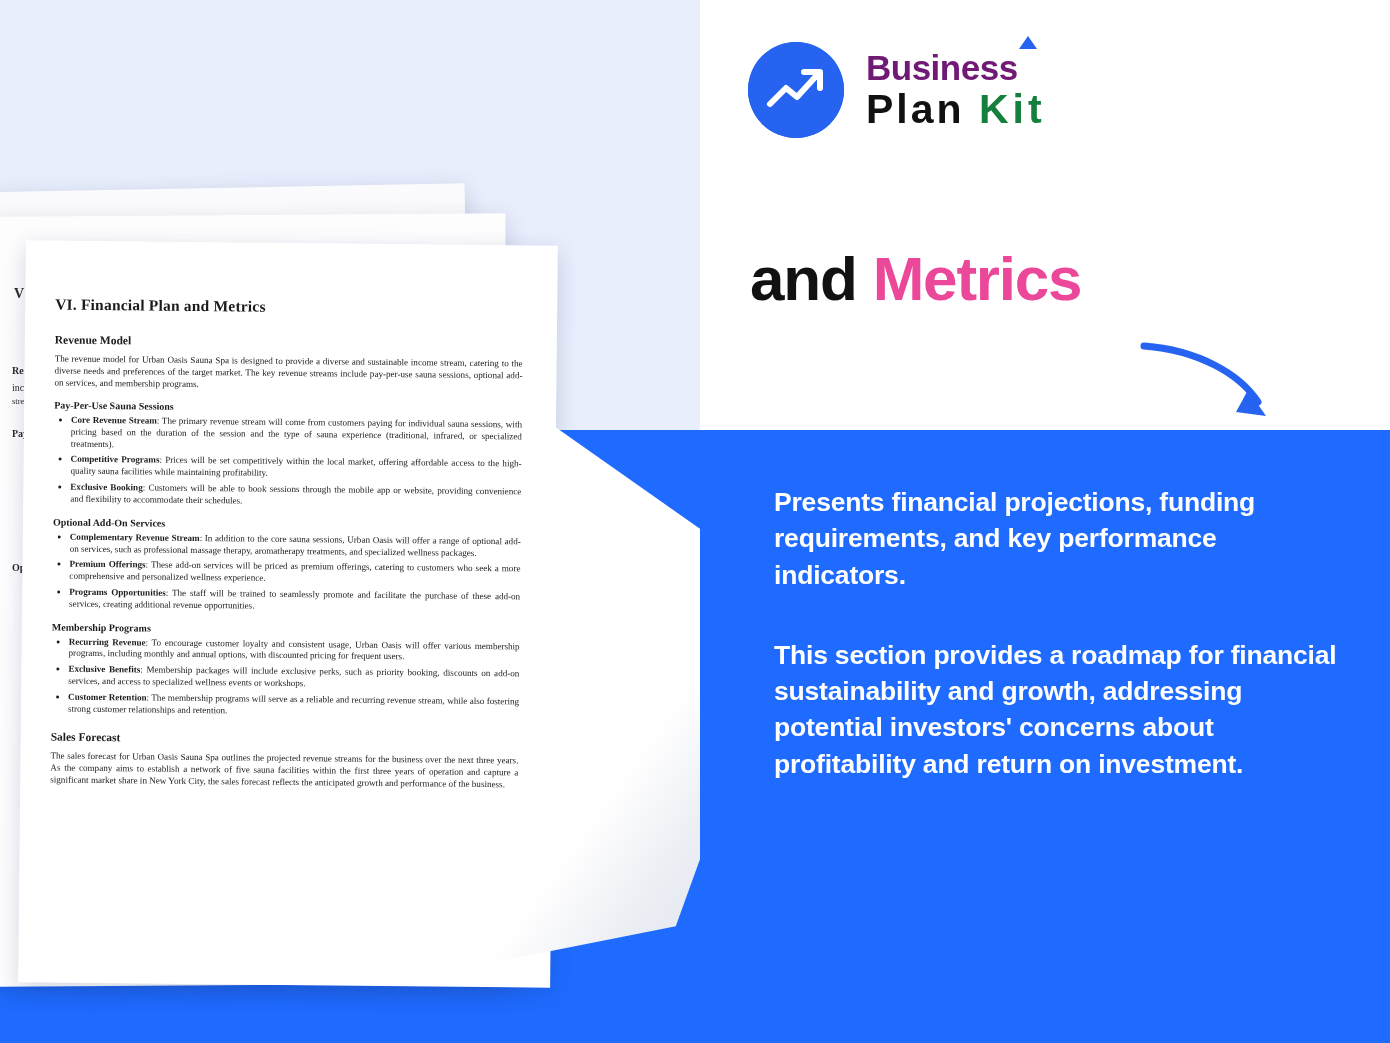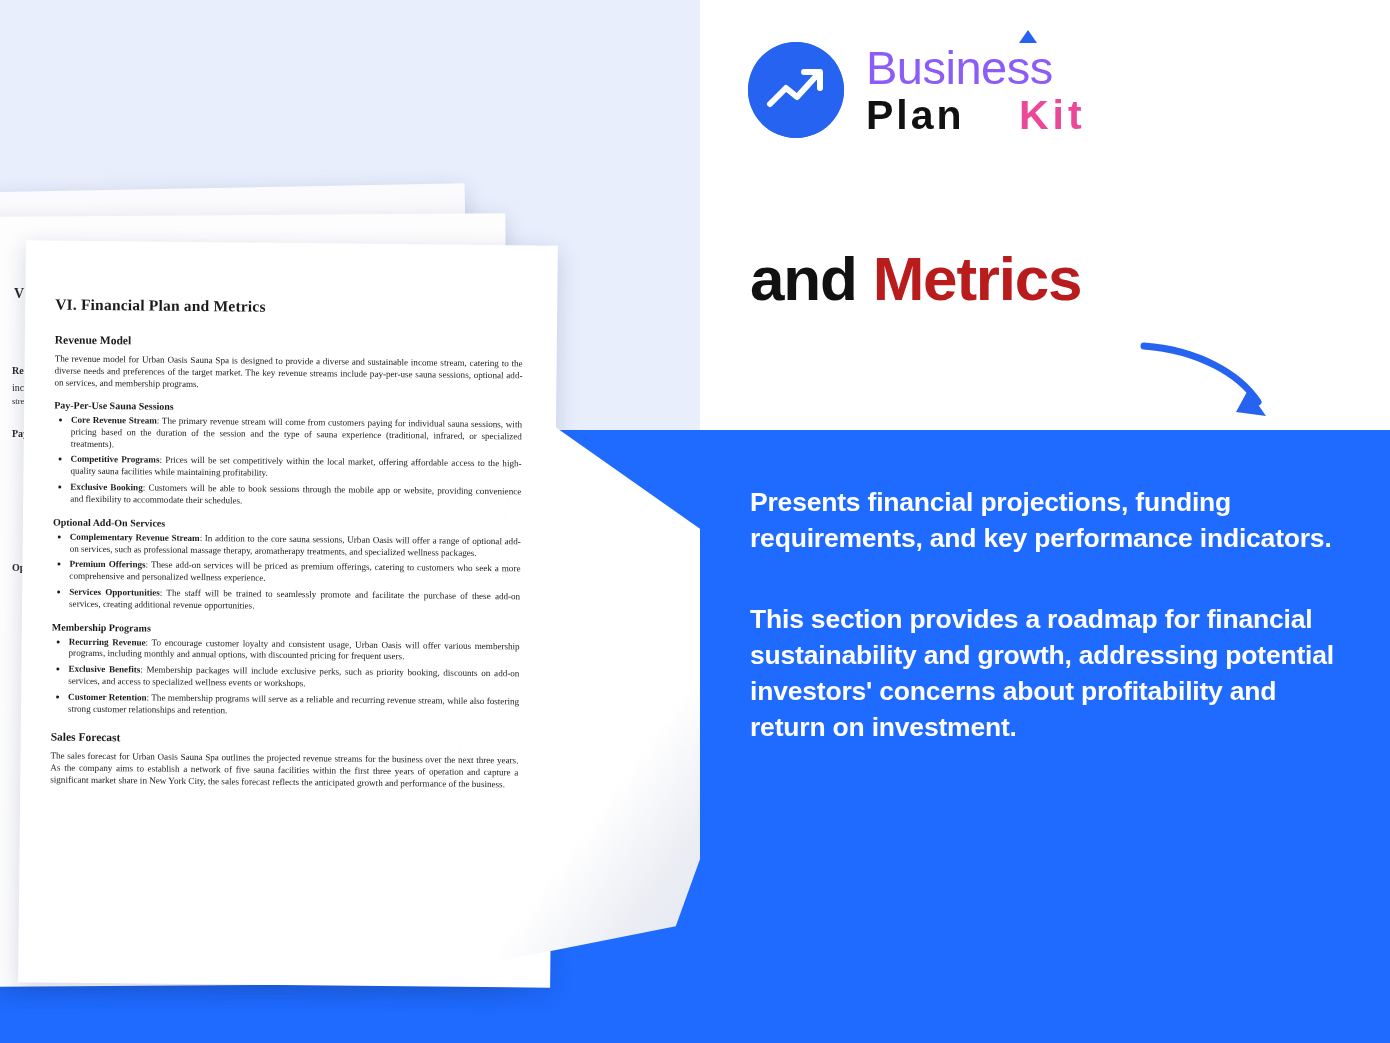--- a/index.html
+++ b/index.html
@@ -139,72 +139,73 @@
   }
   .logo-mark {
     width: 96px; height: 96px;
     border-radius: 50%;
     background: #2563f0;
     position: relative;
     flex: none;
   }
   .logo-text { line-height: 1; }
   .logo-line1 {
-    font-size: 47px;
-    font-weight: normal;
+    font-size: 35px;
+    font-weight: bold;
     letter-spacing: -0.5px;
-    color: #8b5cf6;
+    color: #701a75;
     position: relative;
   }
   .logo-line2 {
     font-size: 41px;
     font-weight: bold;
     letter-spacing: 3px;
     color: #111;
     margin-top: 4px;
   }
-  .logo-line2 .kit { color: #ec4899; letter-spacing: 4px; margin-left: 40px; }
+  .logo-line2 .kit { color: #15803d; letter-spacing: 4px; }
   .caret {
     position: absolute;
     left: 153px; top: -14px;
     width: 0; height: 0;
     border-left: 9px solid transparent;
     border-right: 9px solid transparent;
     border-bottom: 13px solid #2563f0;
   }
 
   .headline {
     position: absolute;
     left: 750px; top: 246px;
     width: 600px;
     font-size: 62px;
     font-weight: bold;
     line-height: 1.06;
     letter-spacing: -1.2px;
     color: #111;
   }
-  .headline .accent { color: #b91c1c; }
+  .headline .accent { color: #ec4899; }
 
   .arrow-svg {
     position: absolute;
     left: 1140px; top: 340px;
     width: 140px; height: 95px;
   }
 
   .body-copy {
     position: absolute;
     left: 750px; top: 484px;
     width: 600px;
     color: #ffffff;
   }
   .body-copy p {
     font-size: 26.5px;
     font-weight: bold;
     line-height: 1.37;
     letter-spacing: -0.2px;
+    margin-left: 24px;
   }
   .body-copy p + p { margin-top: 44px; }
 </style>
 </head>
 <body>
 
 <div class="canvas">
 
   <div class="left-panel">
     <div class="blue-wash"></div>
@@ -235,21 +236,21 @@
     <ul>
       <li><b>Core Revenue Stream</b><span>: The primary revenue stream will come from customers paying for individual sauna sessions, with pricing based on the duration of the session and the type of sauna experience (traditional, infrared, or specialized treatments).</span></li>
       <li><b>Competitive Programs</b><span>: Prices will be set competitively within the local market, offering affordable access to the high-quality sauna facilities while maintaining profitability.</span></li>
       <li><b>Exclusive Booking</b><span>: Customers will be able to book sessions through the mobile app or website, providing convenience and flexibility to accommodate their schedules.</span></li>
     </ul>
 
     <h3>Optional Add-On Services</h3>
     <ul>
       <li><b>Complementary Revenue Stream</b><span>: In addition to the core sauna sessions, Urban Oasis will offer a range of optional add-on services, such as professional massage therapy, aromatherapy treatments, and specialized wellness packages.</span></li>
       <li><b>Premium Offerings</b><span>: These add-on services will be priced as premium offerings, catering to customers who seek a more comprehensive and personalized wellness experience.</span></li>
-      <li><b>Services Opportunities</b><span>: The staff will be trained to seamlessly promote and facilitate the purchase of these add-on services, creating additional revenue opportunities.</span></li>
+      <li><b>Programs Opportunities</b><span>: The staff will be trained to seamlessly promote and facilitate the purchase of these add-on services, creating additional revenue opportunities.</span></li>
     </ul>
 
     <h3>Membership Programs</h3>
     <ul>
       <li><b>Recurring Revenue</b><span>: To encourage customer loyalty and consistent usage, Urban Oasis will offer various membership programs, including monthly and annual options, with discounted pricing for frequent users.</span></li>
       <li><b>Exclusive Benefits</b><span>: Membership packages will include exclusive perks, such as priority booking, discounts on add-on services, and access to specialized wellness events or workshops.</span></li>
       <li><b>Customer Retention</b><span>: The membership programs will serve as a reliable and recurring revenue stream, while also fostering strong customer relationships and retention.</span></li>
     </ul>
 
     <h2 style="margin-top:16px;">Sales Forecast</h2>

